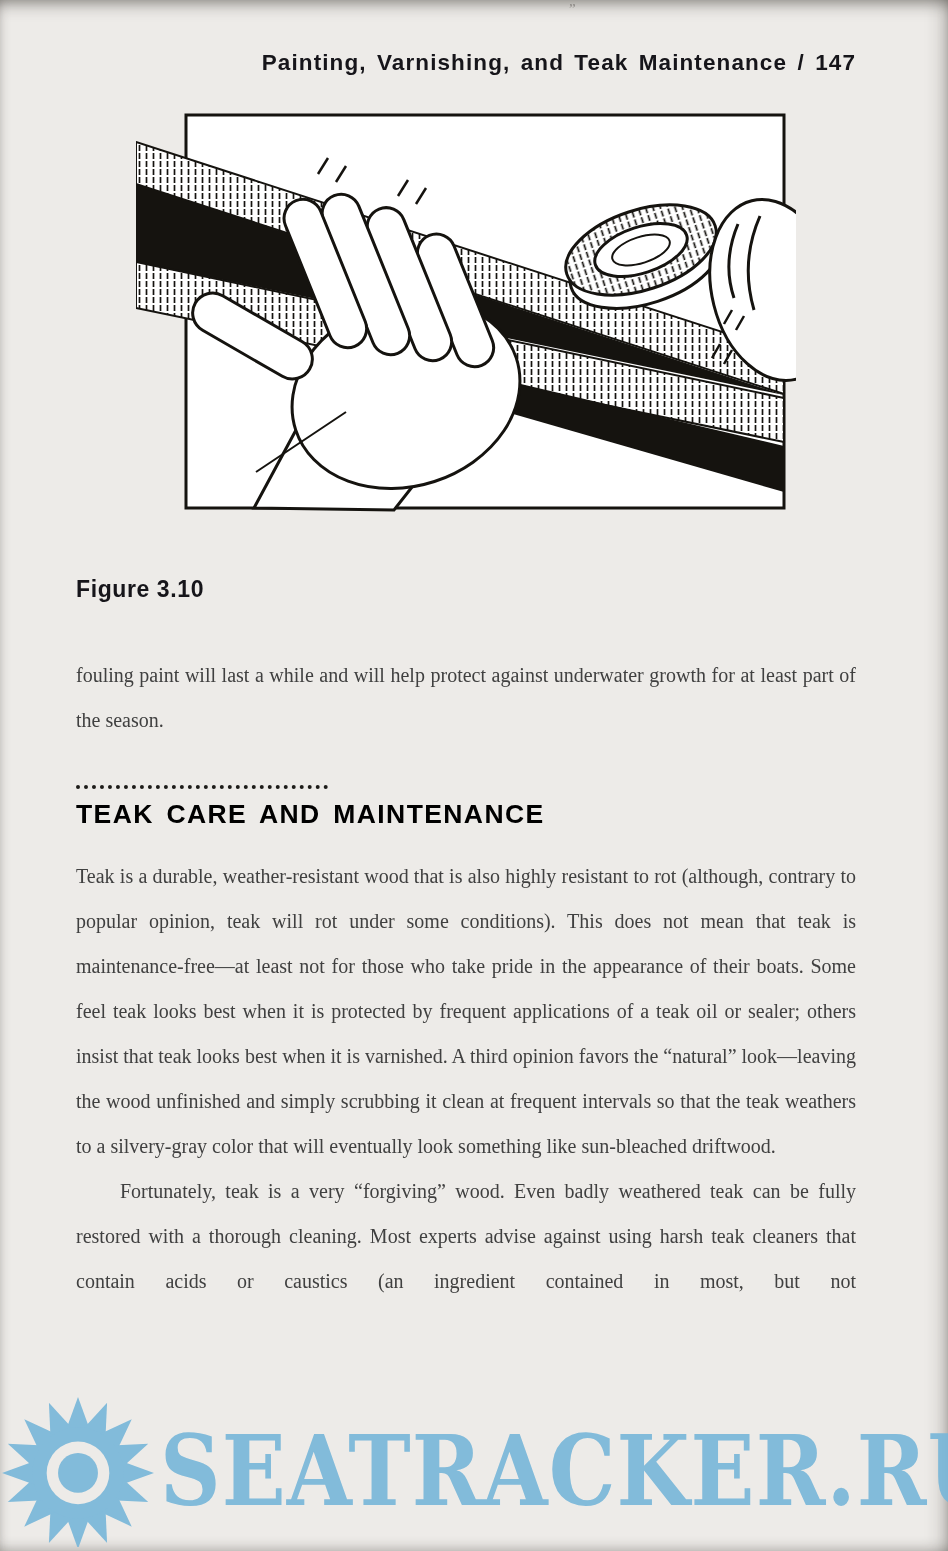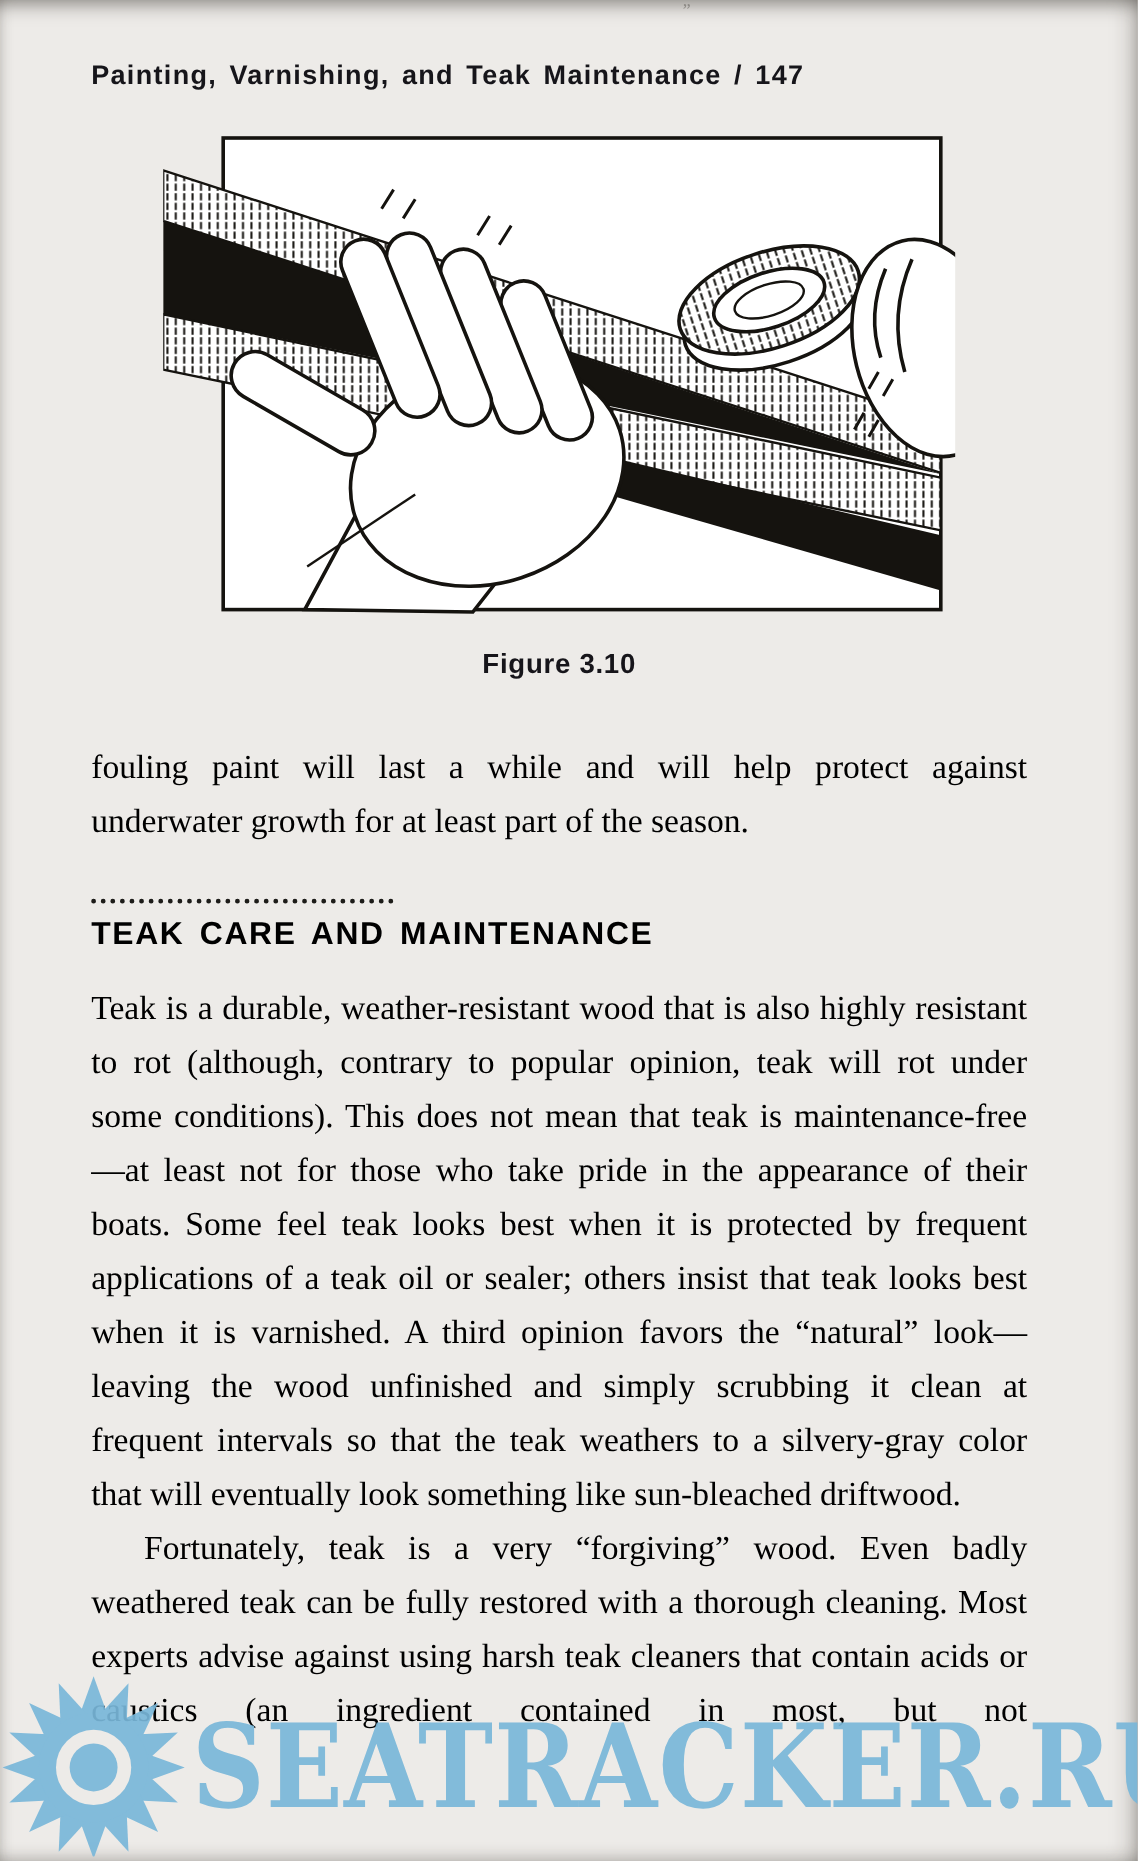--- a/index.html
+++ b/index.html
@@ -18,44 +18,43 @@
     font-family:"Liberation Serif", serif;
     color:#22201d;
   }
   .artifact{
     position:absolute; top:1px; left:569px;
     font-size:15px; color:#8d8a86;
   }
   .content{ padding:0 92px 0 76px; }
   .running-head{
     margin-top:50px;
-    text-align:left;
+    text-align:right;
     font-family:"Liberation Sans", sans-serif;
     font-weight:bold;
     font-size:22.5px;
     letter-spacing:1.1px;
     color:#16151a;
     word-spacing:3px;
   }
   .figure-wrap{ width:660px; margin:36px auto 0; }
   .figure-svg{ display:block; width:660px; height:400px; }
   .figure-caption{
-    text-align:center;
     font-family:"Liberation Sans", sans-serif;
     font-weight:bold;
     font-size:23px;
     letter-spacing:.6px;
-    margin-top:28px;
+    margin-top:64px;
     color:#16151a;
   }
   .body-text{
-    font-size:28px;
+    font-size:20px;
     line-height:45px;
     text-align:justify;
-    color:#000000;
+    color:#404040;
   }
   .intro{ margin-top:50px; }
   .rule-dotted{
     width:252px;
     border-top:4.5px dotted #1d1c19;
     margin-top:42px;
   }
   .section-heading{
     font-family:"Liberation Sans", sans-serif;
     font-weight:bold;

